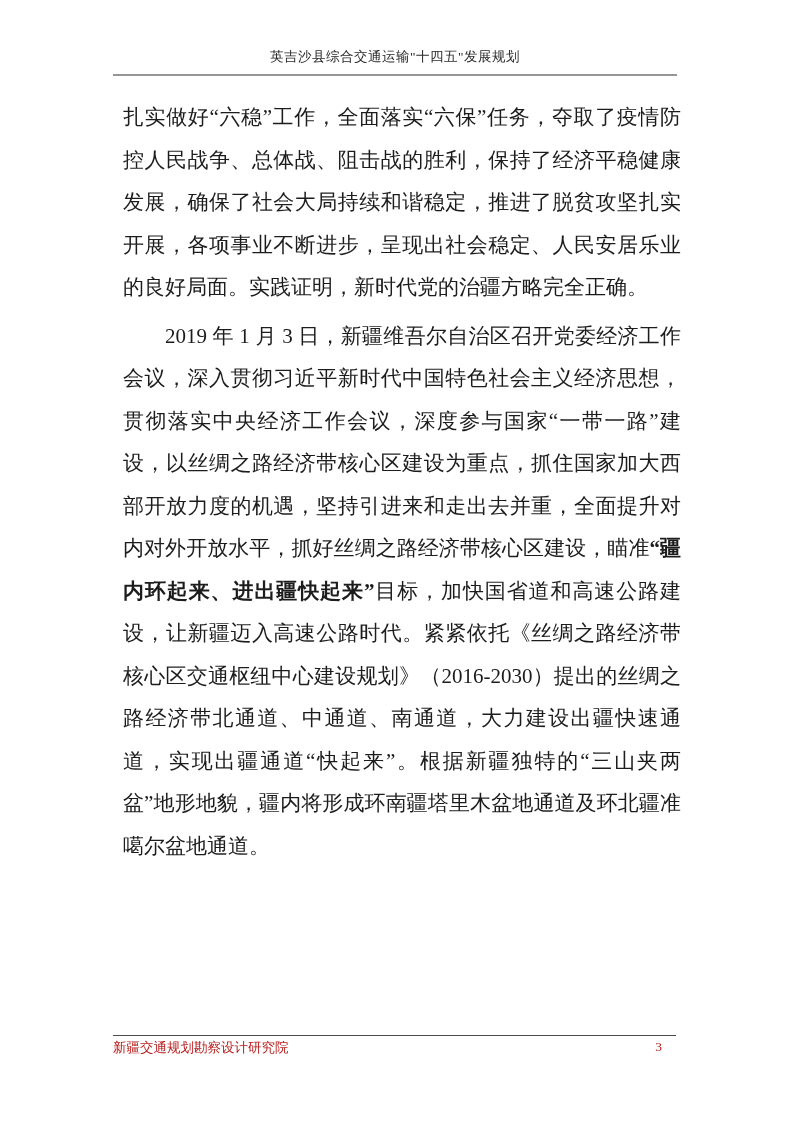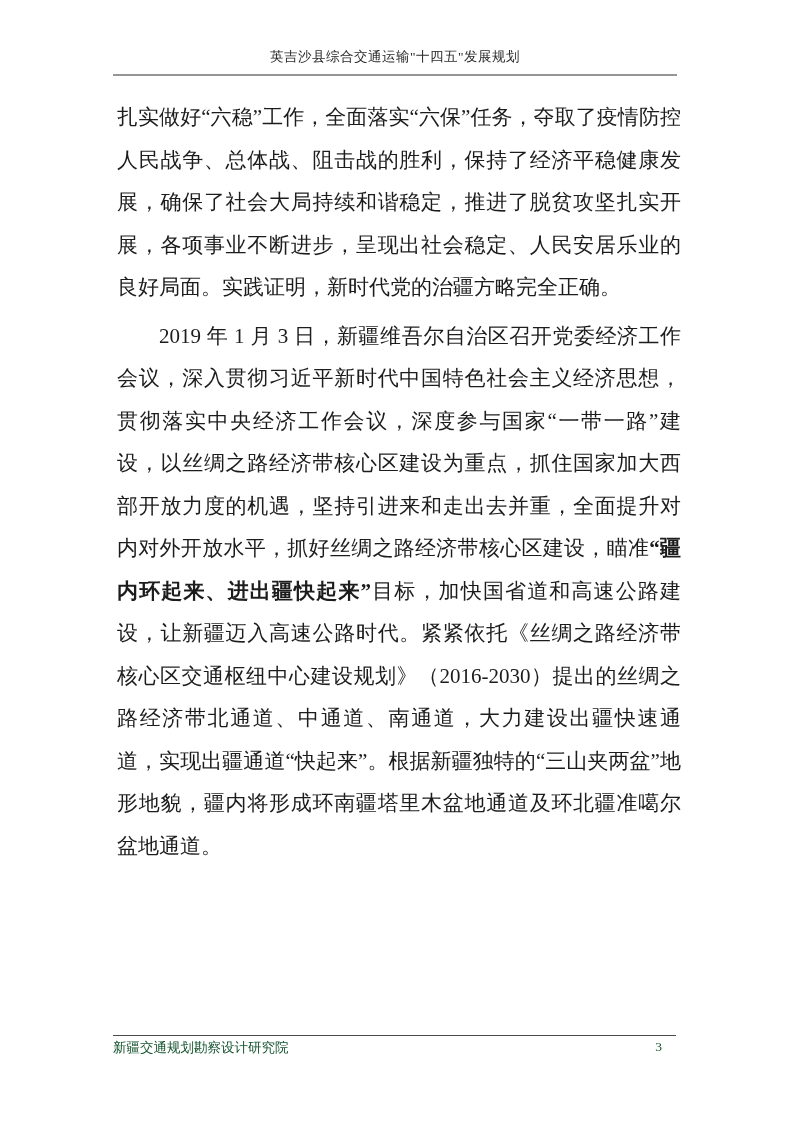--- a/index.html
+++ b/index.html
@@ -41,21 +41,21 @@
     position: absolute;
     top: 96px;
     left: 113px;
     width: 568px;
     font-size: 21px;
     line-height: 42.5px;
     text-align: justify;
     text-justify: inter-character;
   }
   .content p {
-    margin: 0 0 6px 4px;
+    margin: 0 0 6px 10px;
   }
   .para-indent {
     text-indent: 2em;
   }
   .emph {
     font-weight: bold;
   }
   
   .footer-rule {
     position: absolute;
@@ -67,21 +67,21 @@
   }
   .footer {
     position: absolute;
     top: 1039px;
     left: 113px;
     width: 563px;
     display: flex;
     justify-content: space-between;
     align-items: flex-start;
     font-size: 13.5px;
-    color: #14532d;
+    color: #b91c1c;
   }
   .footer .page-number {
     margin-right: 14px;
   }
 </style>
 </head>
 <body>
 
 <div class="page">
 

